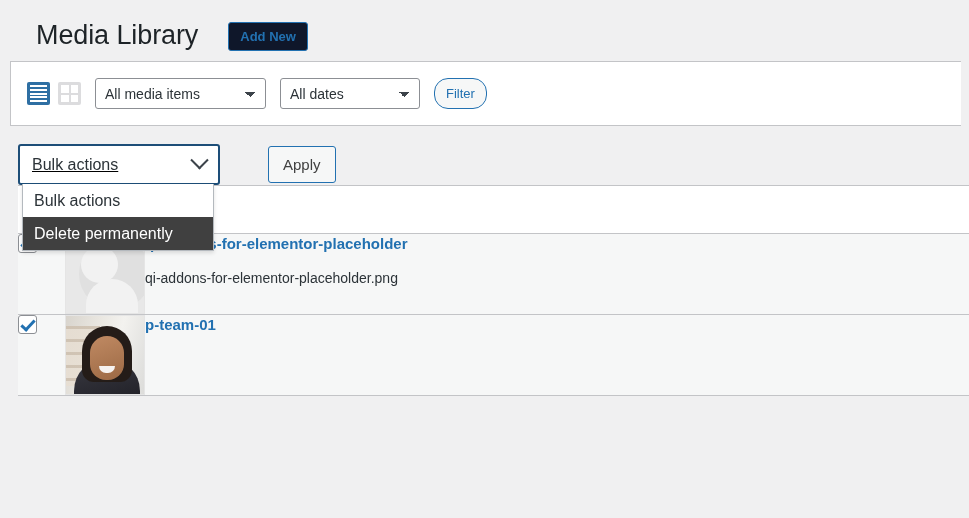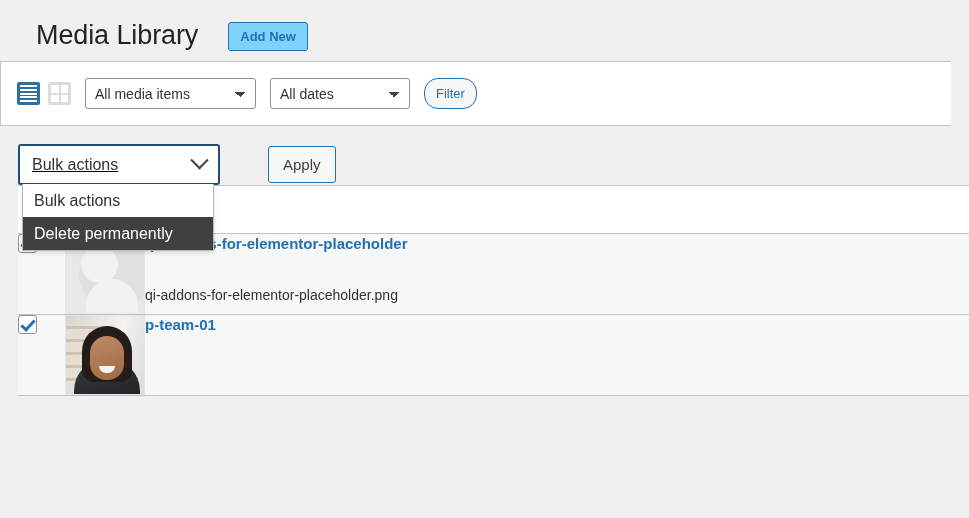--- a/index.html
+++ b/index.html
@@ -34,33 +34,33 @@
     letter-spacing: -0.1px;
   }
   .add-new-btn {
     display: inline-flex;
     align-items: center;
     justify-content: center;
     height: 29px;
     padding: 0 11px;
     border: 1px solid #2271b1;
     border-radius: 3px;
-    background: #7dd3fc;
+    background: #0f172a;
     color: #2271b1;
     font-size: 13px;
     font-weight: 600;
     line-height: 1;
     cursor: pointer;
     box-sizing: border-box;
     white-space: nowrap;
   }
 
   
   .media-toolbar {
-    margin: 7px 0 0 0;
+    margin: 7px 0 0 10px;
     width: 951px;
     height: 65px;
     box-sizing: border-box;
     background: #fff;
     border: 1px solid #c3c4c7;
     border-right: none;
     display: flex;
     align-items: center;
     padding-left: 16px;
     gap: 14px;
@@ -364,21 +364,21 @@
     font-weight: 700;
     color: #2271b1;
     text-decoration: none;
     display: inline-block;
     line-height: 1.3;
     cursor: pointer;
   }
   .media-filename {
     font-size: 14px;
     color: #2c3338;
-    margin-top: 32px;
+    margin-top: 15px;
     line-height: 1.4;
   }
 </style>
 </head>
 <body>
 
 <div class="page-header">
   <h1 class="page-title">Media Library</h1>
   <span class="add-new-btn">Add New</span>
 </div>

